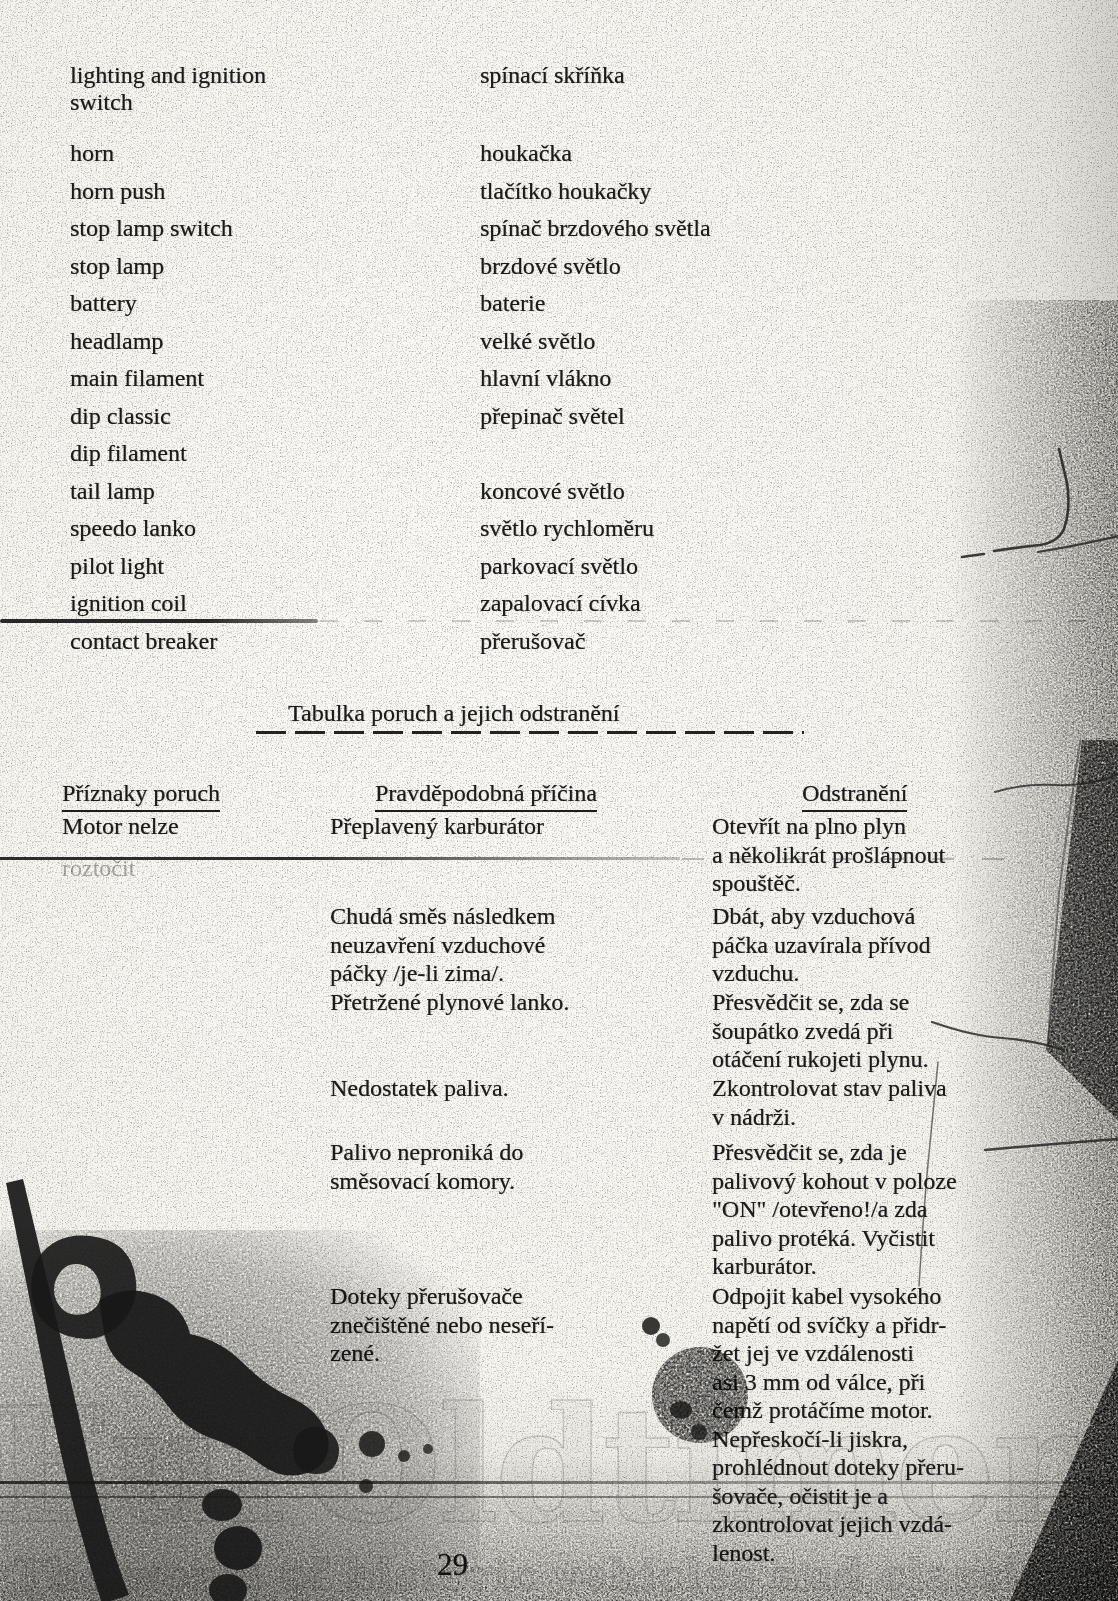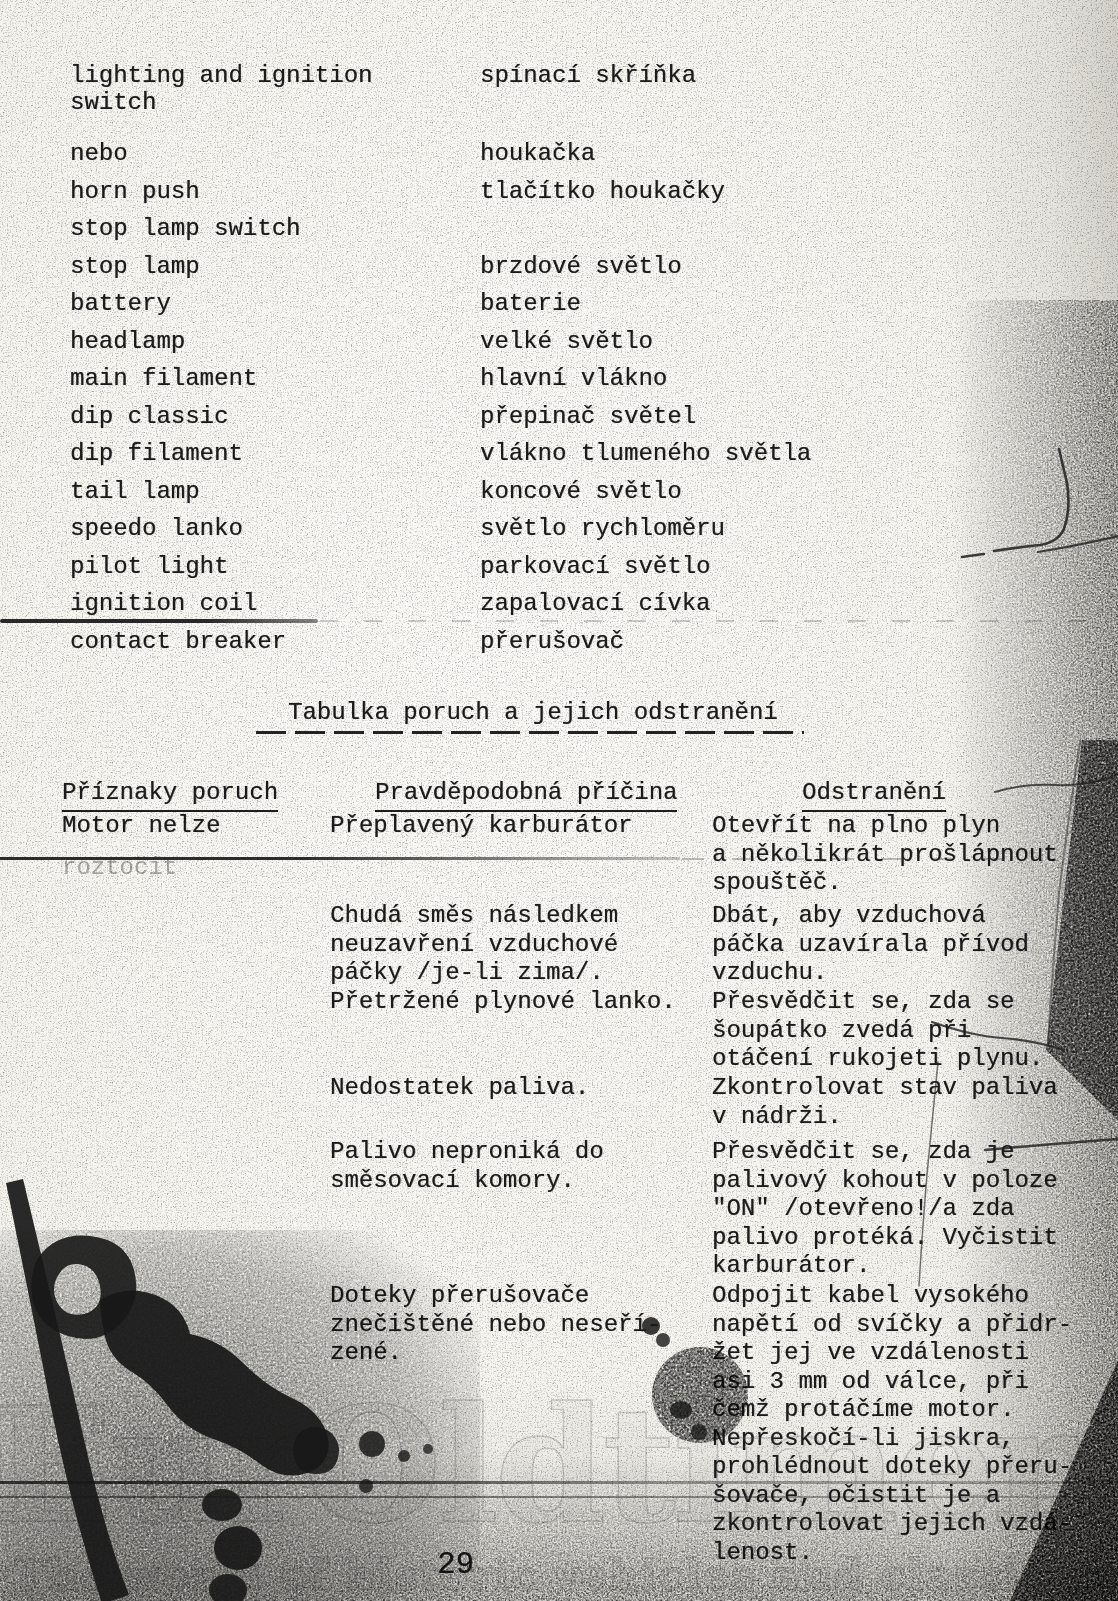--- a/index.html
+++ b/index.html
@@ -9,21 +9,21 @@
     margin:0 auto;
     overflow:hidden;
     background:
       linear-gradient(to right, rgba(0,0,0,0) 84%, rgba(115,110,100,0.10) 94%, rgba(90,85,75,0.20) 100%),
       linear-gradient(to bottom, rgba(0,0,0,0) 86%, rgba(110,105,95,0.10) 96%, rgba(95,90,80,0.16) 100%),
       radial-gradient(ellipse at 42% 38%, #fbfaf7 0%, #f6f5f0 55%, #eeede7 100%);
     font-family:"Liberation Mono","DejaVu Sans Mono",monospace;
   }
   .tw{
     position:absolute;
-    font-family:Liberation Mono, monospace;
+    font-family:Liberation Serif, serif;
     font-size:24px;
     color:#1c1c1c;
     white-space:pre-line;
     text-shadow:0.4px 0.4px 0.7px rgba(25,25,25,0.55);
     letter-spacing:0;
   }
   
   .vrow{position:absolute;left:70px;width:1000px;height:38px;}
   .vrow .en{position:absolute;left:0;top:0;line-height:27px;}
   .vrow .cs{position:absolute;left:410px;top:0;line-height:27px;}
@@ -74,29 +74,30 @@
 
 <div class="page">
 
   <div>
     <div class="vrow" style="top:62px">
         <span class="tw en">lighting and ignition
 switch</span>
         <span class="tw cs">spínací skříňka</span>
       </div>
     <div class="vrow" style="top:140px">
-        <span class="tw en">nebo</span>
+        <span class="tw en">horn</span>
         <span class="tw cs">houkačka</span>
       </div>
     <div class="vrow" style="top:178px">
         <span class="tw en">horn push</span>
         <span class="tw cs">tlačítko houkačky</span>
       </div>
     <div class="vrow" style="top:215px">
         <span class="tw en">stop lamp switch</span>
+        <span class="tw cs">spínač brzdového světla</span>
       </div>
     <div class="vrow" style="top:253px">
         <span class="tw en">stop lamp</span>
         <span class="tw cs">brzdové světlo</span>
       </div>
     <div class="vrow" style="top:290px">
         <span class="tw en">battery</span>
         <span class="tw cs">baterie</span>
       </div>
     <div class="vrow" style="top:328px">
@@ -106,21 +107,20 @@
     <div class="vrow" style="top:365px">
         <span class="tw en">main filament</span>
         <span class="tw cs">hlavní vlákno</span>
       </div>
     <div class="vrow" style="top:403px">
         <span class="tw en">dip classic</span>
         <span class="tw cs">přepinač světel</span>
       </div>
     <div class="vrow" style="top:440px">
         <span class="tw en">dip filament</span>
-        <span class="tw cs">vlákno tlumeného světla</span>
       </div>
     <div class="vrow" style="top:478px">
         <span class="tw en">tail lamp</span>
         <span class="tw cs">koncové světlo</span>
       </div>
     <div class="vrow" style="top:515px">
         <span class="tw en">speedo lanko</span>
         <span class="tw cs">světlo rychloměru</span>
       </div>
     <div class="vrow" style="top:553px">

